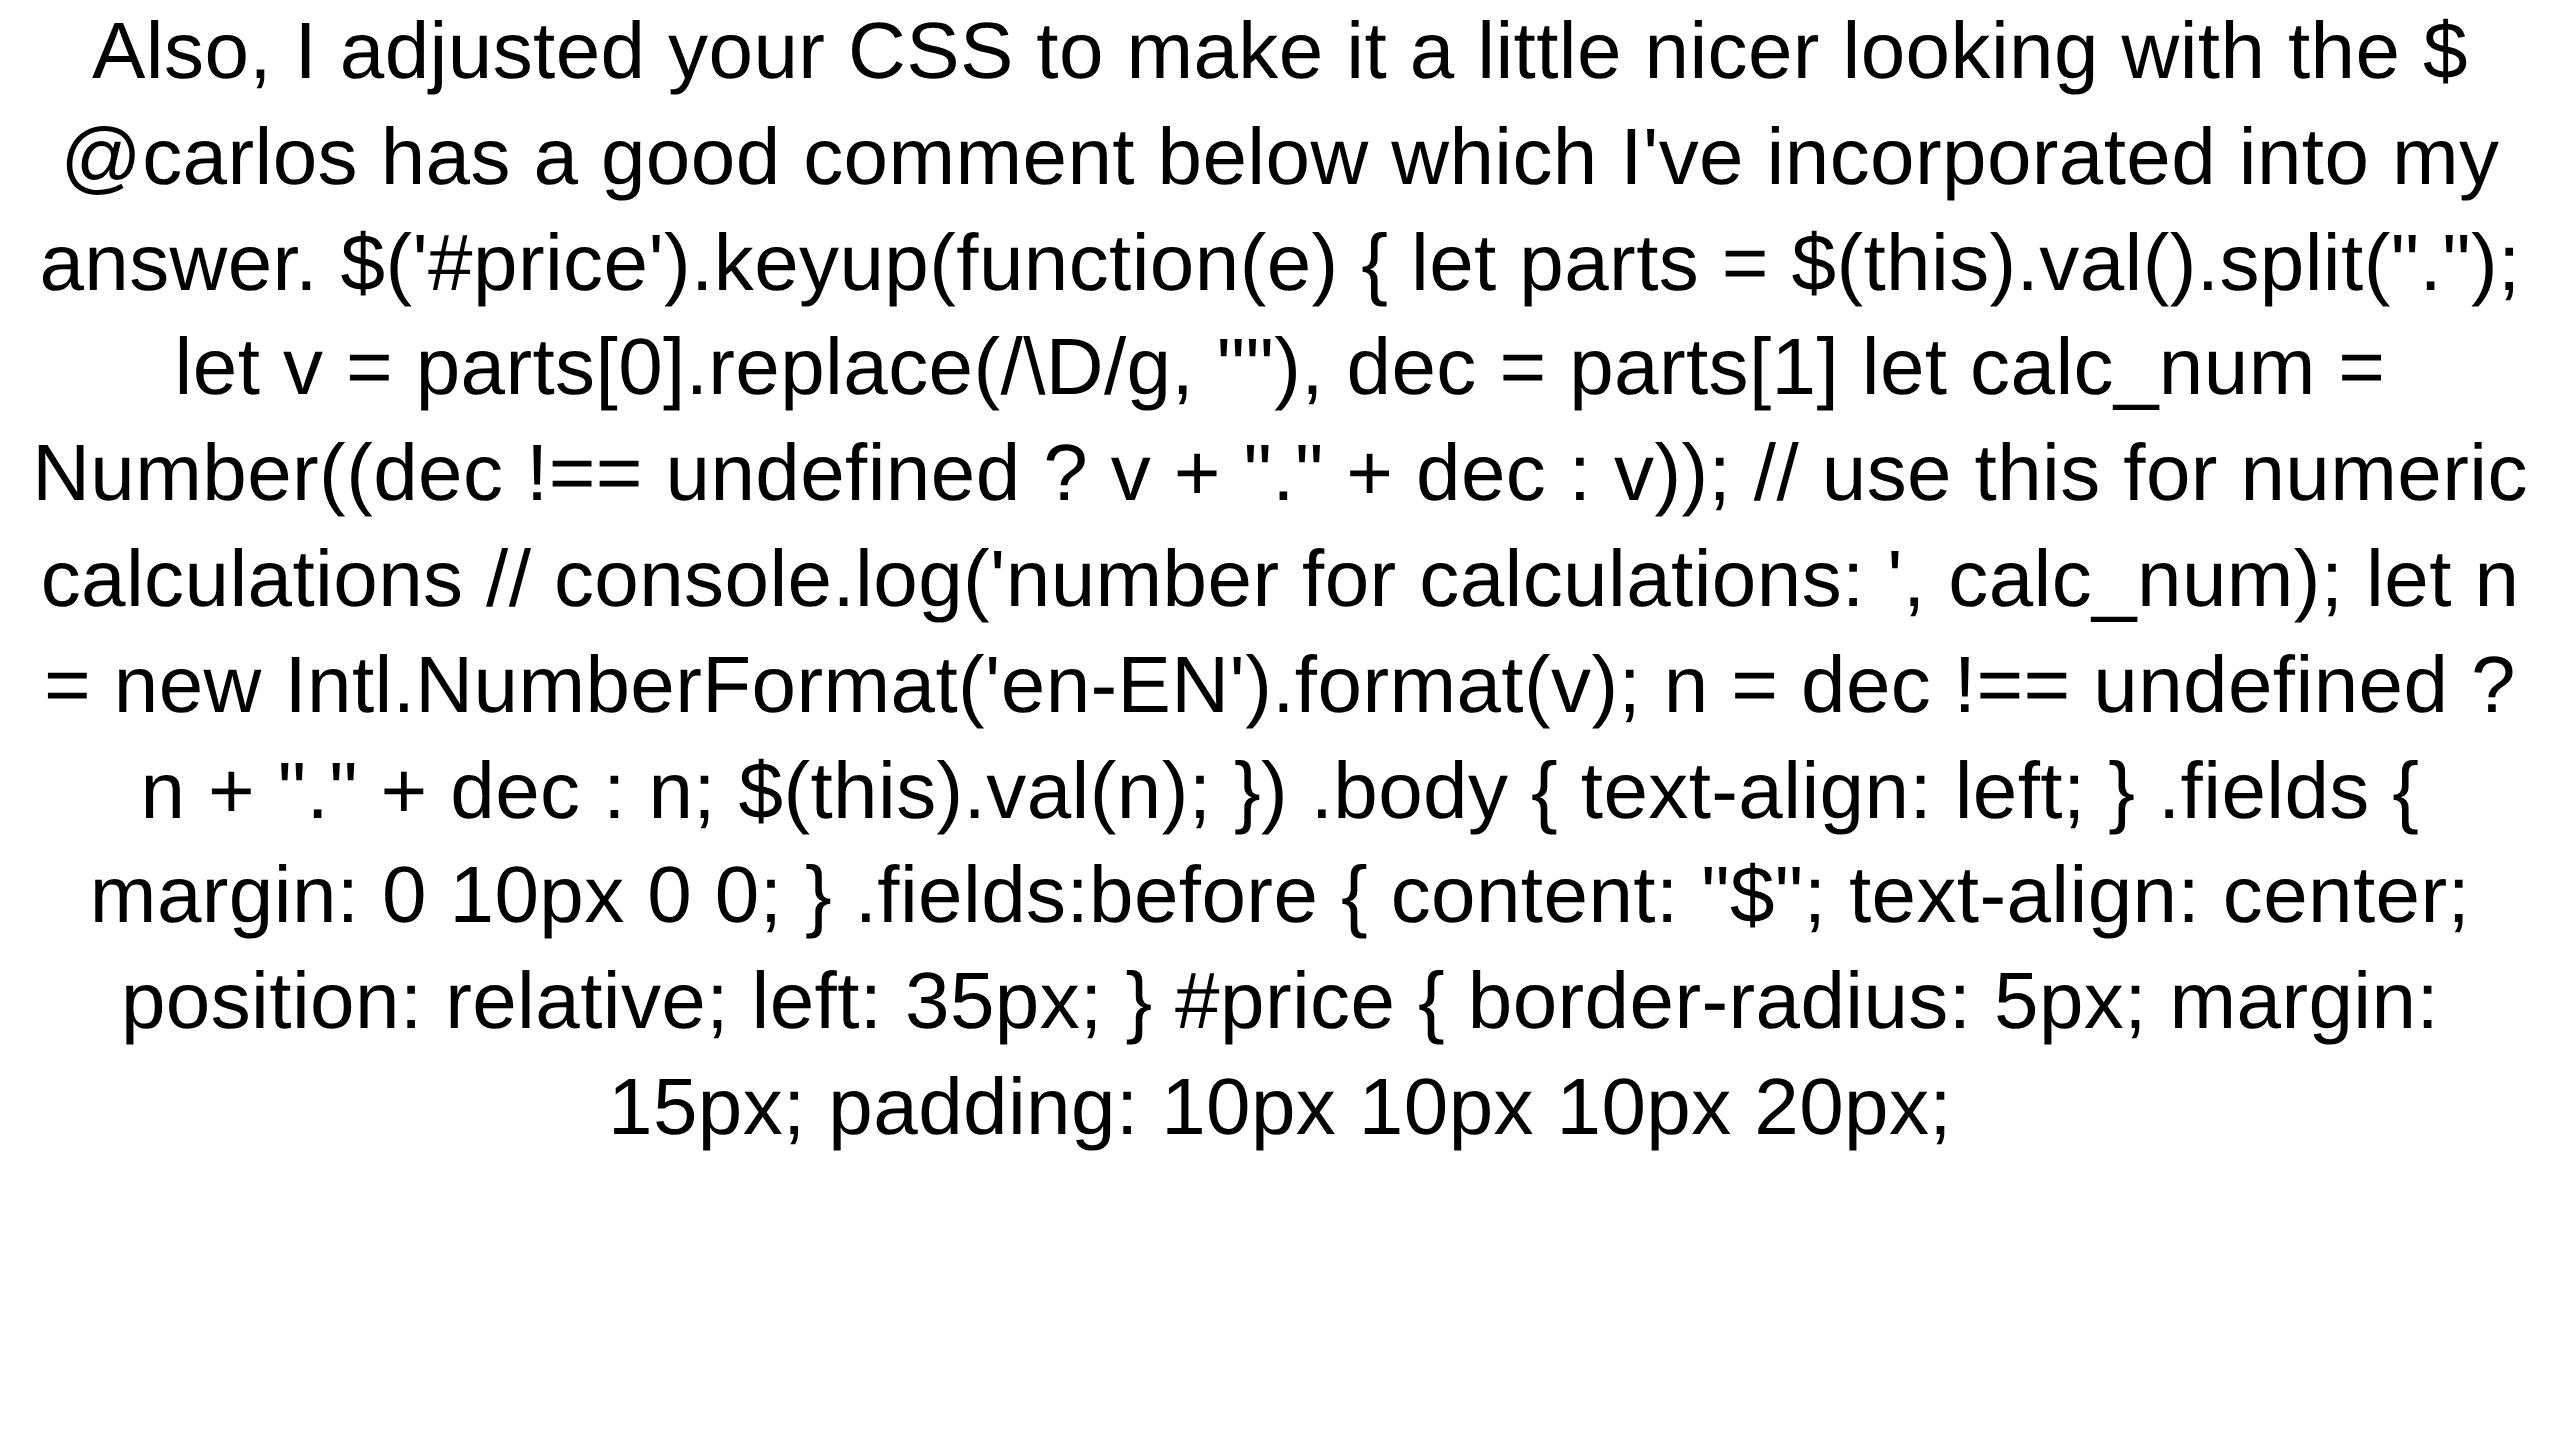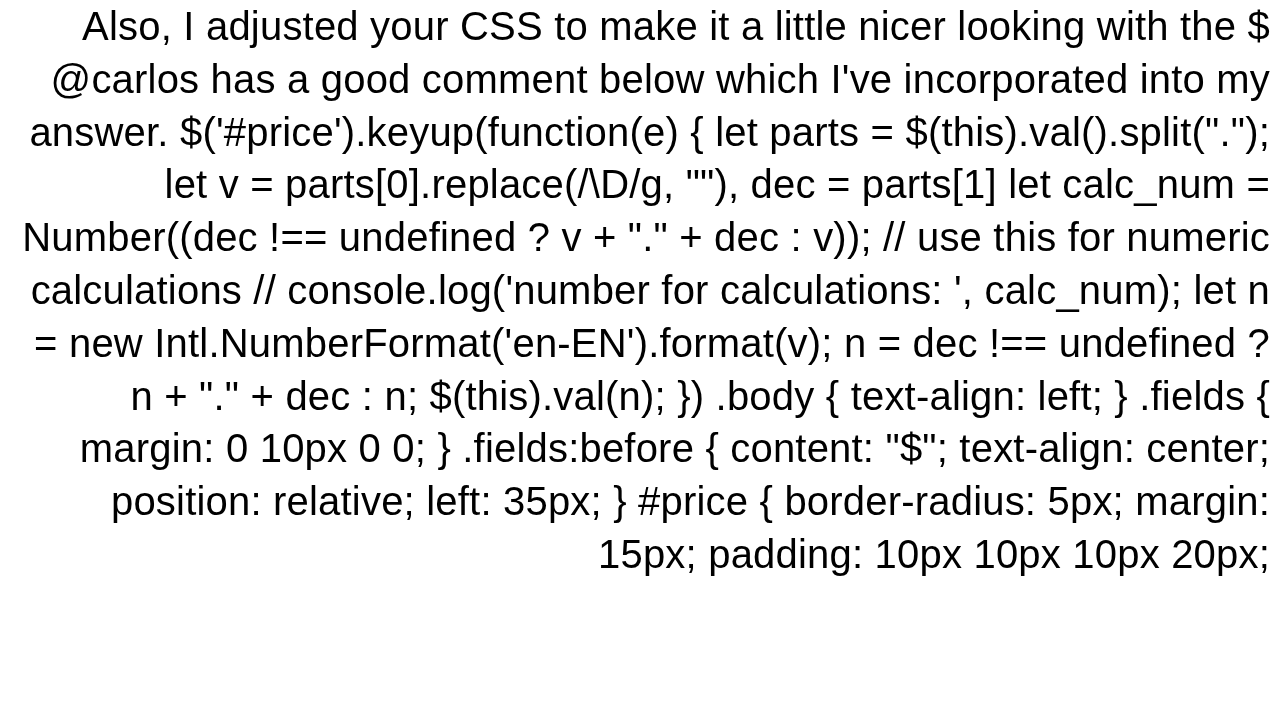--- a/index.html
+++ b/index.html
@@ -8,21 +8,21 @@
     width: 1280px;
     height: 720px;
     overflow: hidden;
     background: #fff;
   }
   .content {
     font-family: Arial, Helvetica, sans-serif;
     font-size: 40px;
     line-height: 1.32;
     color: #000;
-    text-align: right;
+    text-align: center;
     padding: 0 10px;
     letter-spacing: 0.2px;
   }
 </style>
 </head>
 <body>
 
 <div class="content">Also, I adjusted your CSS to make it a little nicer looking with the $ @carlos has a good comment below which I've incorporated into my answer.   $('#price').keyup(function(e) {     let parts = $(this).val().split(".");     let v = parts[0].replace(/\D/g, ""),       dec = parts[1]     let calc_num = Number((dec !== undefined ? v + "." + dec : v));     // use this for numeric calculations     // console.log('number for calculations: ', calc_num);     let n = new Intl.NumberFormat('en-EN').format(v);     n = dec !== undefined ? n + "." + dec : n;     $(this).val(n);   })  .body {   text-align: left; }  .fields {   margin: 0 10px 0 0; }  .fields:before {   content: "$";   text-align: center;   position: relative;   left: 35px; }  #price {   border-radius: 5px;   margin: 15px;   padding: 10px 10px 10px 20px;</div>
 
 </body></html>

